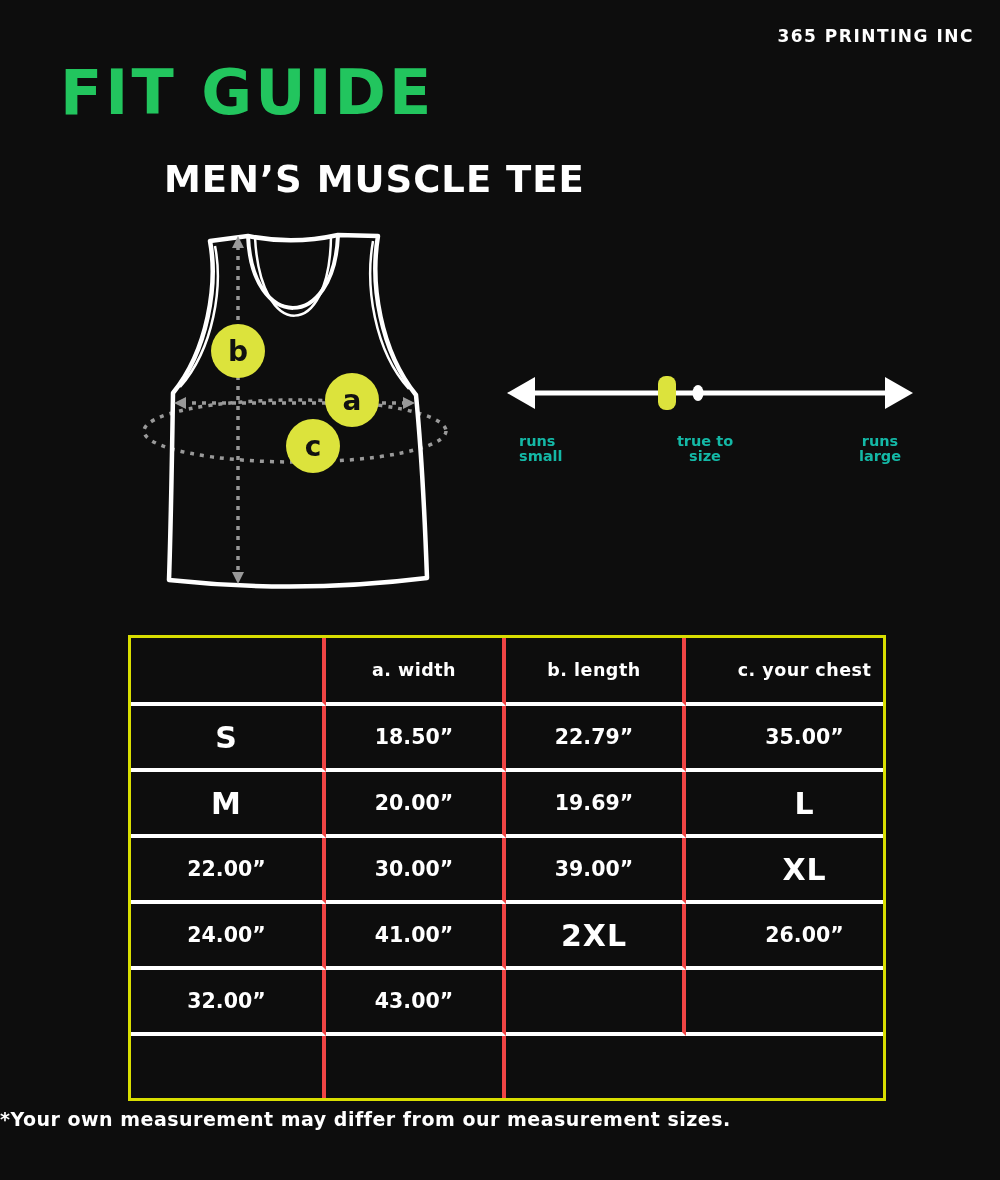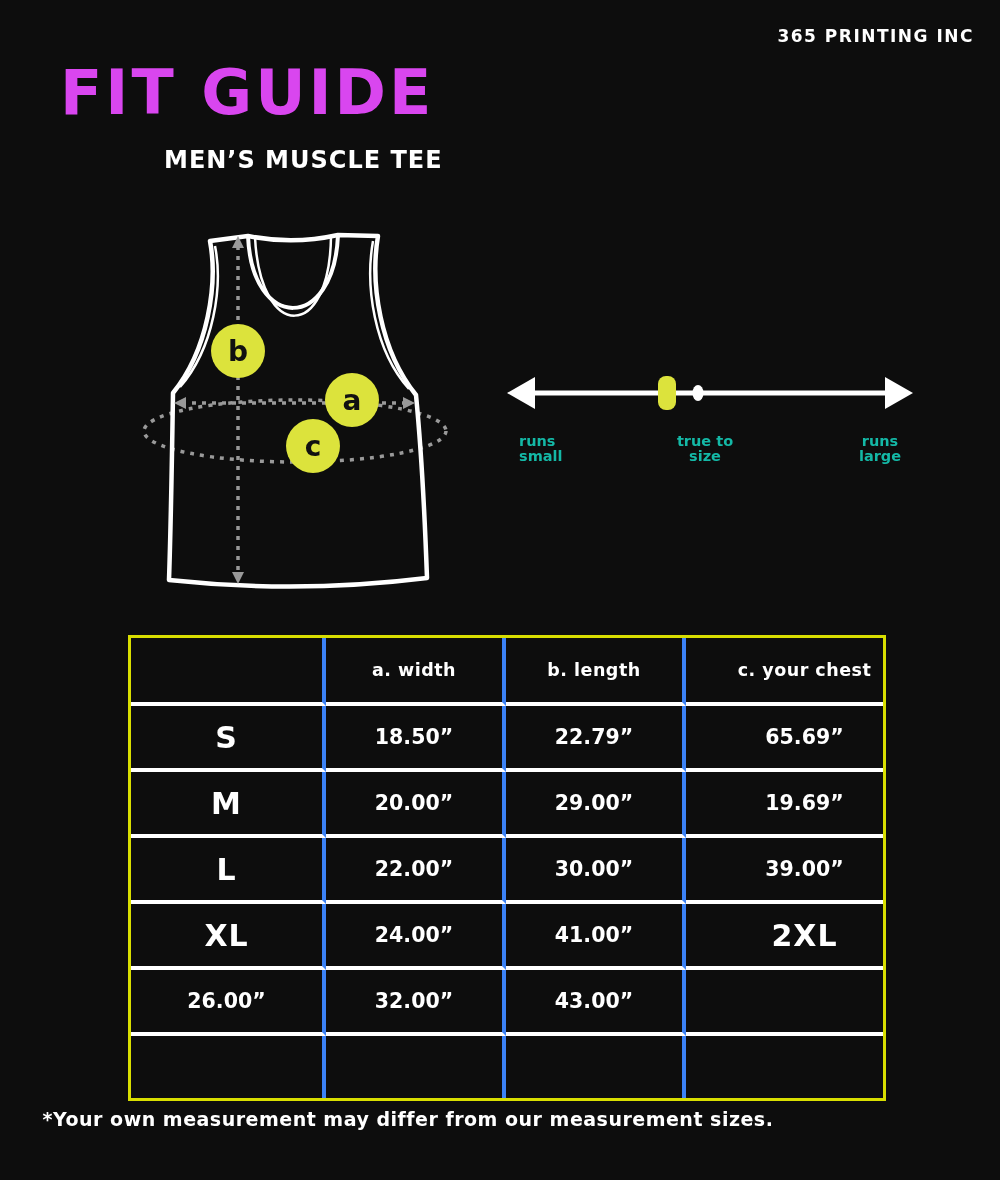--- a/index.html
+++ b/index.html
@@ -10,25 +10,25 @@
     font-family:"DejaVu Sans", sans-serif; font-weight:bold; color:#fff;
   }
 
   .brand {
     position:absolute; top:26px; right:26px;
     font-size:17px; letter-spacing:1.5px; color:#fff;
   }
 
   .title {
     position:absolute; left:60px; top:62px;
-    font-size:62px; letter-spacing:3px; color:#d946ef; line-height:1;
+    font-size:62px; letter-spacing:3px; color:#22c55e; line-height:1;
   }
   .subtitle {
-    position:absolute; left:164px; top:146px;
-    font-size:24px; letter-spacing:1px; color:#fff;
+    position:absolute; left:164px; top:158px;
+    font-size:37px; letter-spacing:1px; color:#fff;
   }
 
   .tee-wrap { position:absolute; left:130px; top:222px; width:340px; height:378px; }
   .tee-wrap svg { display:block; width:100%; height:100%; }
   .tee-outline { fill:none; stroke:#fff; stroke-width:4.5; stroke-linejoin:round; }
   .tee-seam   { fill:none; stroke:#fff; stroke-width:2.5; }
   .dash-line  { fill:none; stroke:#999; stroke-width:3.5; stroke-dasharray:4 6; }
   .dash-head  { fill:#999; }
   .marker-circle { fill:#dce33c; }
   .marker-letter { fill:#111; font-family:"DejaVu Sans", sans-serif; font-weight:bold; font-size:28px; text-anchor:middle; }
@@ -43,32 +43,32 @@
 
   .size-table {
     position:absolute; left:128px; top:635px; width:758px; height:466px;
     border:3px solid #d8de00;
     display:grid;
     grid-template-columns:195px 180px 180px auto;
     grid-template-rows:68px 66px 66px 66px 66px 66px auto;
   }
   .cell {
     display:flex; align-items:center; justify-content:center;
-    border-right:4px solid #3b82f6; border-bottom:4px solid #fff;
+    border-right:4px solid #ef4444; border-bottom:4px solid #fff;
     color:#fff;
   }
   .cell:nth-child(4n) { border-right:none;padding-left:40px; }
   .cell:nth-child(n+25) { border-bottom:none; }
   .cell.header { font-size:17.5px; letter-spacing:0.5px; }
   .cell.size   { font-size:30px; letter-spacing:1px; }
   .cell.value  { font-size:20.5px; }
 
   .footnote {
     position:absolute; left:0; top:1108px; width:816px;
-    text-align:center; font-size:19px; letter-spacing:0.5px; color:#fff;
+    text-align:left; font-size:19px; letter-spacing:0.5px; color:#fff;
   }
 </style>
 </head>
 <body>
 
 <div class="page">
 
   <div class="brand">365 PRINTING INC</div>
 
   <h1 class="title">FIT GUIDE</h1>
@@ -135,25 +135,24 @@
 
   <div class="size-table">
     <div class="cell header"></div>
     <div class="cell header">a. width</div>
     <div class="cell header">b. length</div>
     <div class="cell header">c. your chest</div>
 
     <div class="cell size">S</div>
     <div class="cell value">18.50”</div>
     <div class="cell value">22.79”</div>
-    <div class="cell value">65.69”</div>
+    <div class="cell value">35.00”</div>
 
     <div class="cell size">M</div>
     <div class="cell value">20.00”</div>
-    <div class="cell value">29.00”</div>
     <div class="cell value">19.69”</div>
 
     <div class="cell size">L</div>
     <div class="cell value">22.00”</div>
     <div class="cell value">30.00”</div>
     <div class="cell value">39.00”</div>
 
     <div class="cell size">XL</div>
     <div class="cell value">24.00”</div>
     <div class="cell value">41.00”</div>

